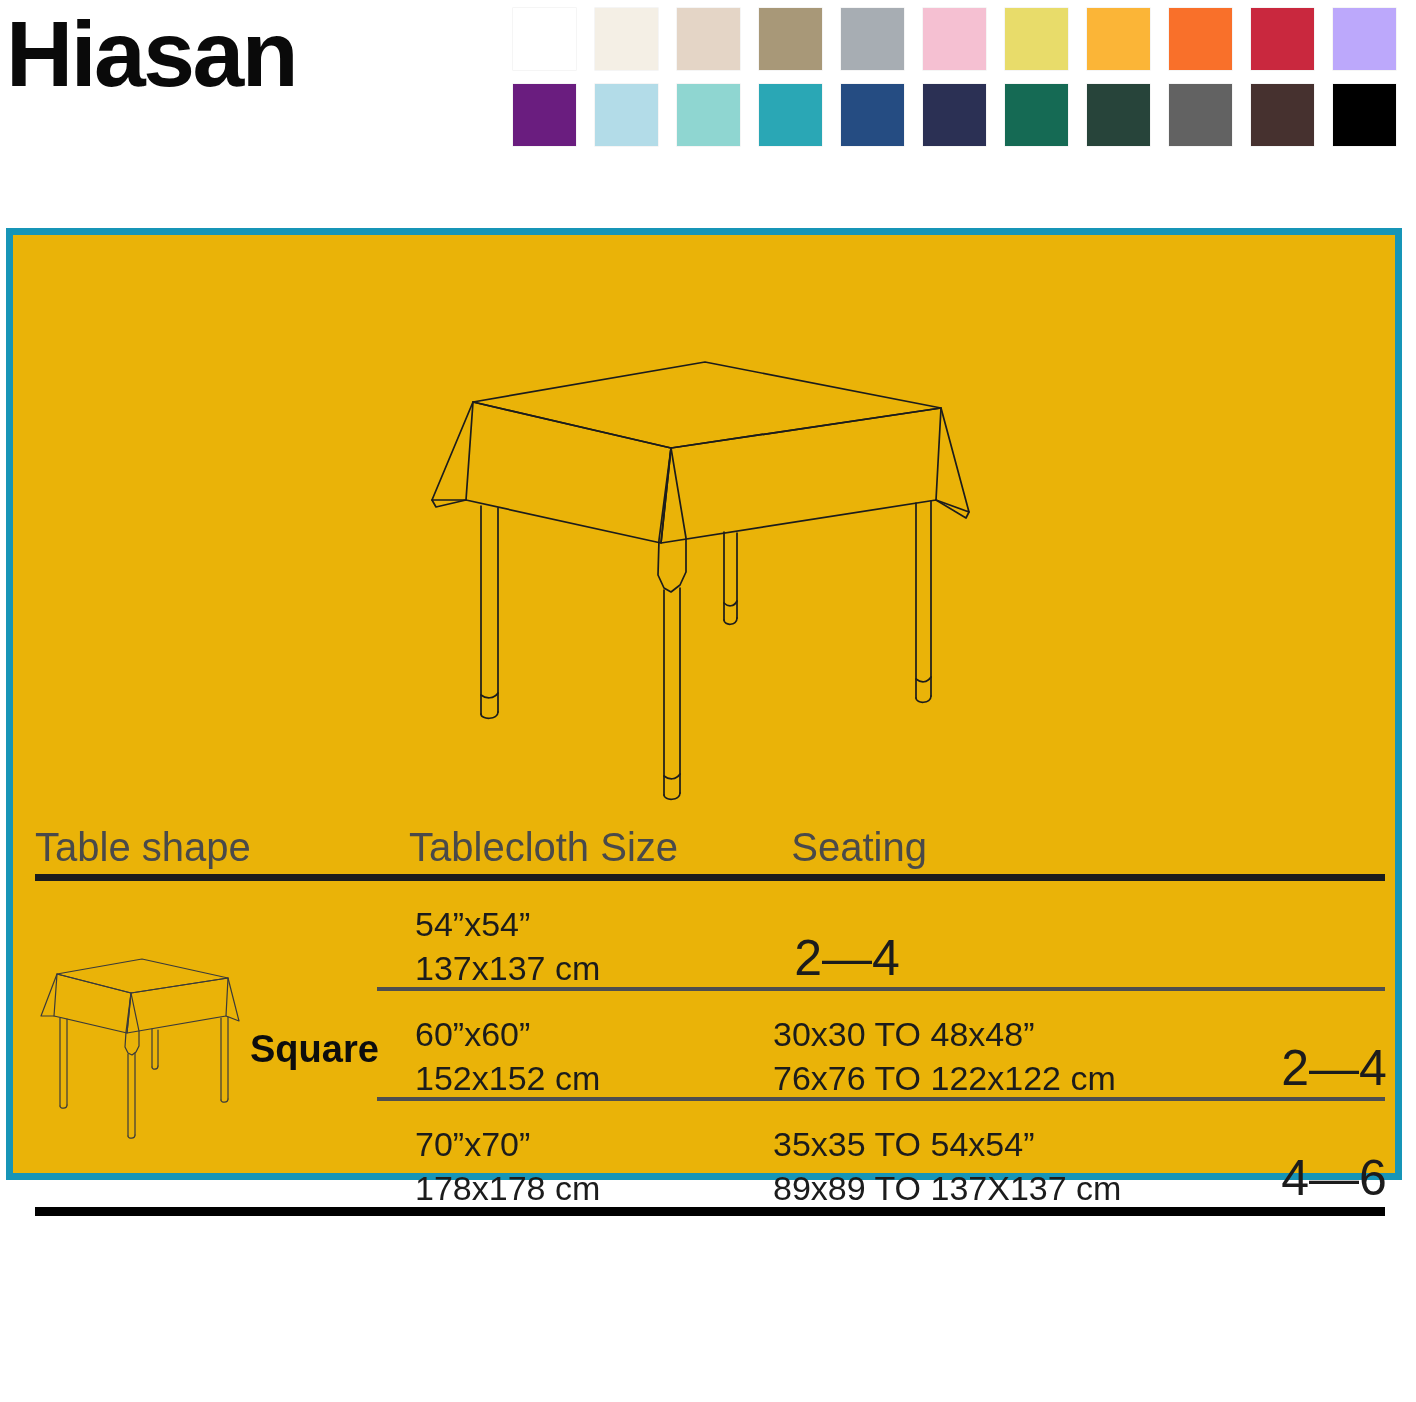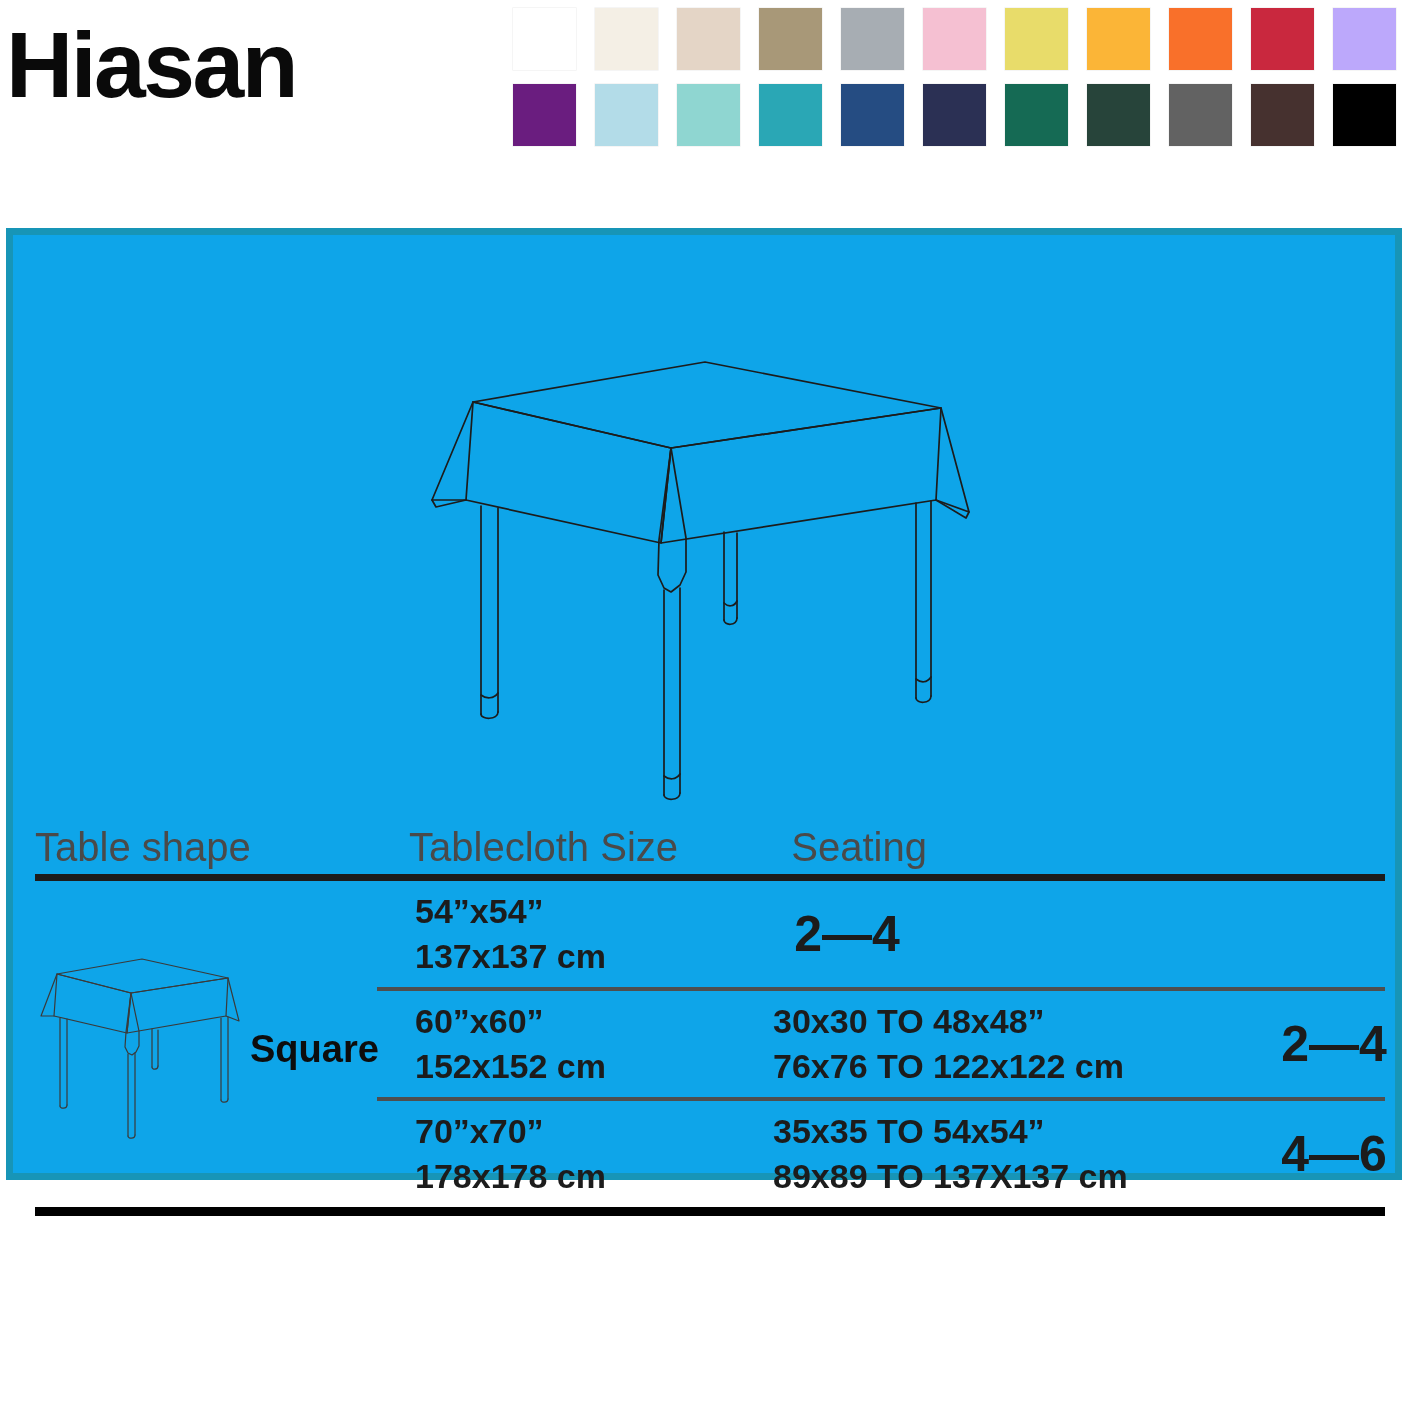--- a/index.html
+++ b/index.html
@@ -20,21 +20,21 @@
   #brand-header {
     position: absolute;
     left: 0;
     top: 0;
     width: 1416px;
     height: 200px;
   }
   #brand-logo {
     position: absolute;
     left: 6px;
-    top: 19px;
+    top: 8px;
     font-family: "Liberation Sans", sans-serif;
     font-size: 93px;
     font-weight: bold;
     letter-spacing: -2.5px;
     color: #0a0a0a;
     line-height: 1;
     white-space: nowrap;
   }
 
   
@@ -60,21 +60,21 @@
 
   
   #size-chart-panel {
     position: absolute;
     left: 6px;
     top: 228px;
     width: 1396px;
     height: 952px;
     border: 7px solid #1795b7;
     box-sizing: border-box;
-    background: #0ea5e9;
+    background: #eab308;
   }
 
   
   #hero-illustration {
     position: absolute;
     left: 405px;
     top: 105px;
     width: 570px;
     height: 465px;
   }
@@ -121,23 +121,22 @@
     height: 9px;
     background: #000000;
     width: 1350px;
   }
 
   .table-body {
     position: relative;
   }
   .table-row {
     display: flex;
-    align-items: center;
+    align-items: flex-end;
     height: 106px;
-    font-weight: bold;
   }
   .cell {
     display: flex;
     flex-direction: column;
     justify-content: center;
     gap: 8px;
     box-sizing: border-box;
   }
   .cell.col-cloth, .cell.col-fitted { padding-left: 6px; }
   .cell-line {

